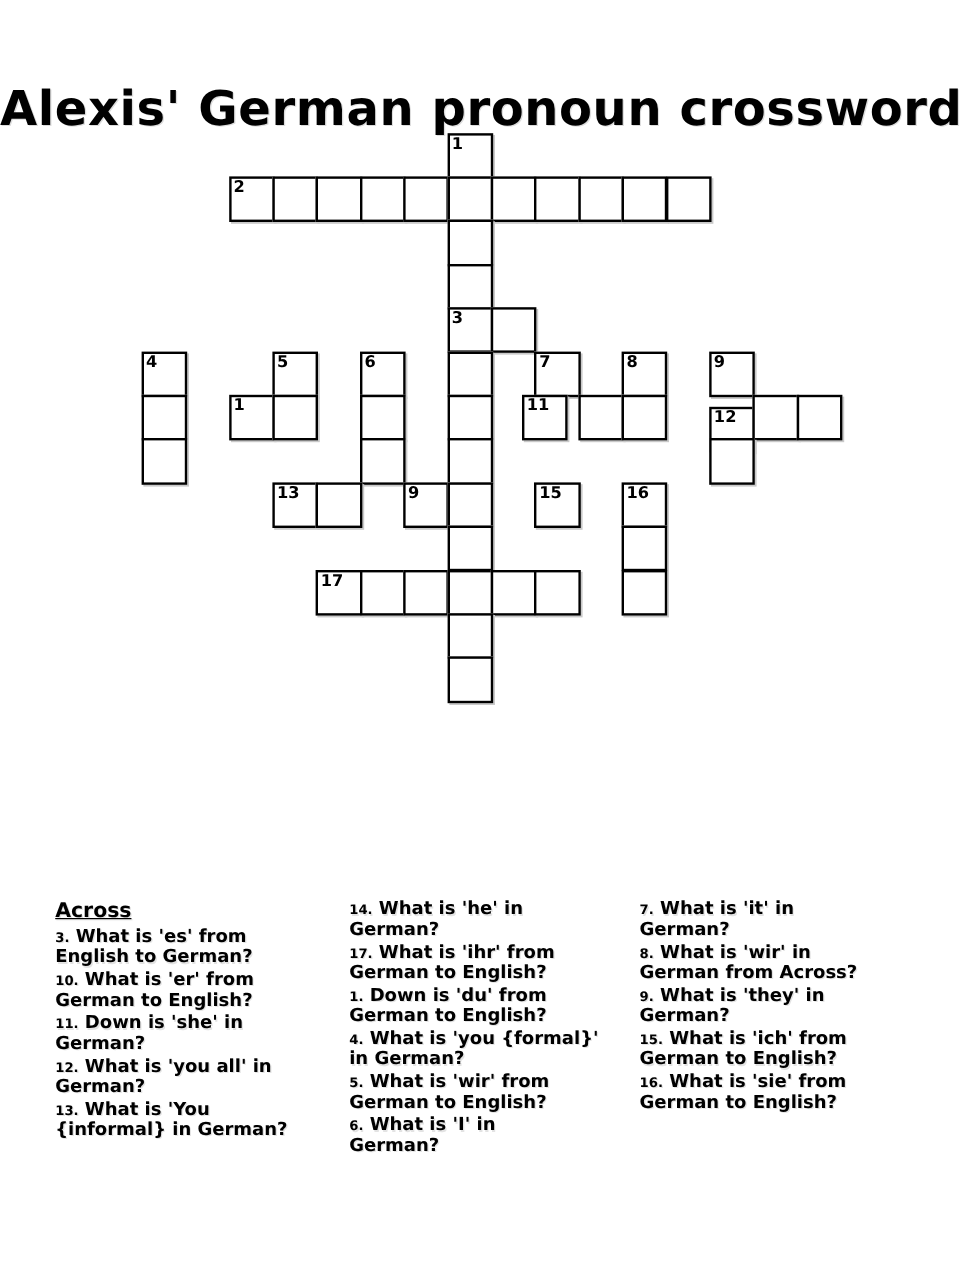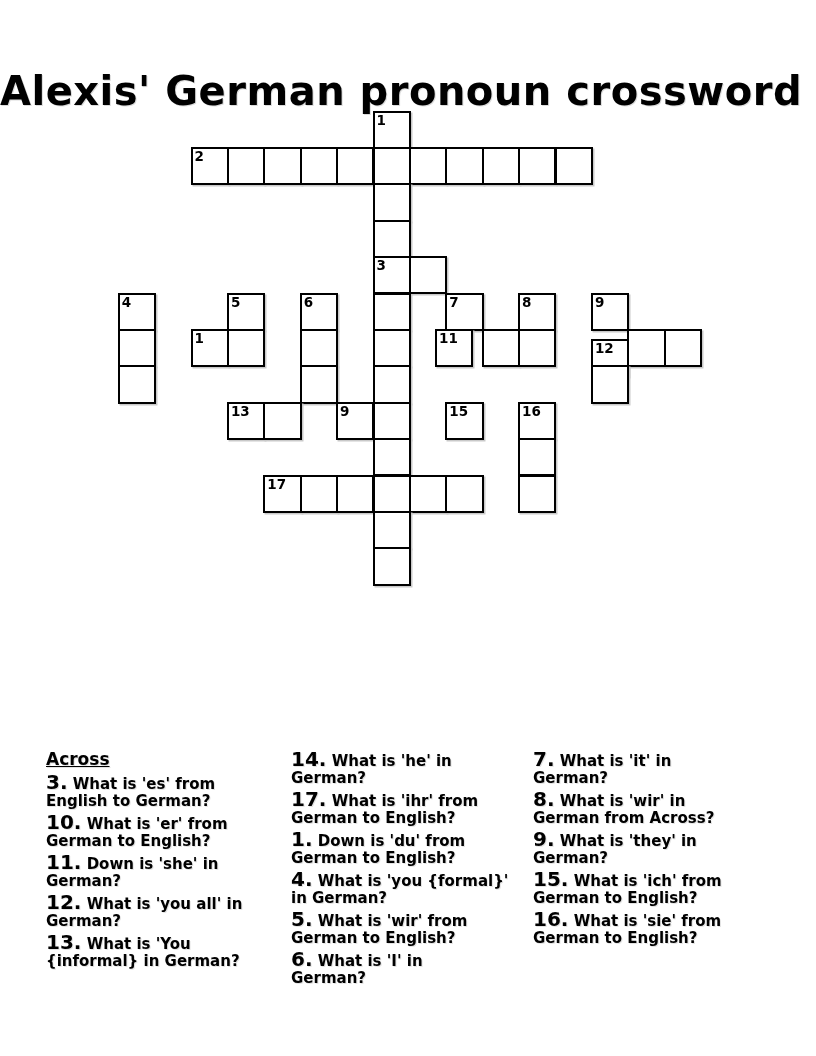--- a/index.html
+++ b/index.html
@@ -58,21 +58,21 @@
     margin:0 0 3px 0;
     text-shadow:1px 1px 0 #e3e3e3;
   }
   .clue {
     font-size:15px;
     font-weight:bold;
     line-height:17px;
     margin:0 0 2px 0;
     text-shadow:1px 1px 0 #e3e3e3;
   }
-  .clue .num { font-size:20px; line-height:1; }
+  .clue .num { font-size:11px; line-height:1; }
   .clue .txt { white-space:pre-line; }
 </style>
 </head>
 <body>
 
 <div id="page">
   <h1 class="title">Alexis' German pronoun crossword</h1>
 
   <div id="grid">
       <div class="cell" style="left: 372.5px; top: 110.5px;">

